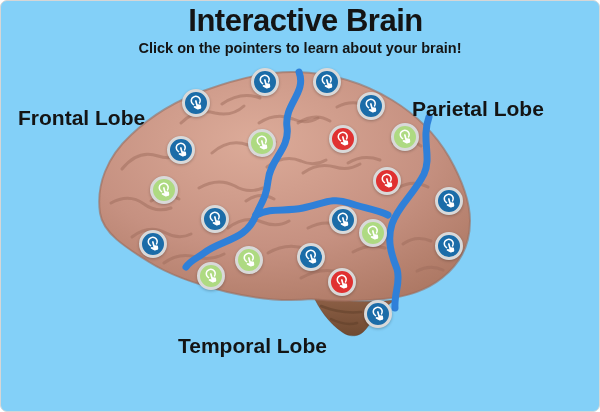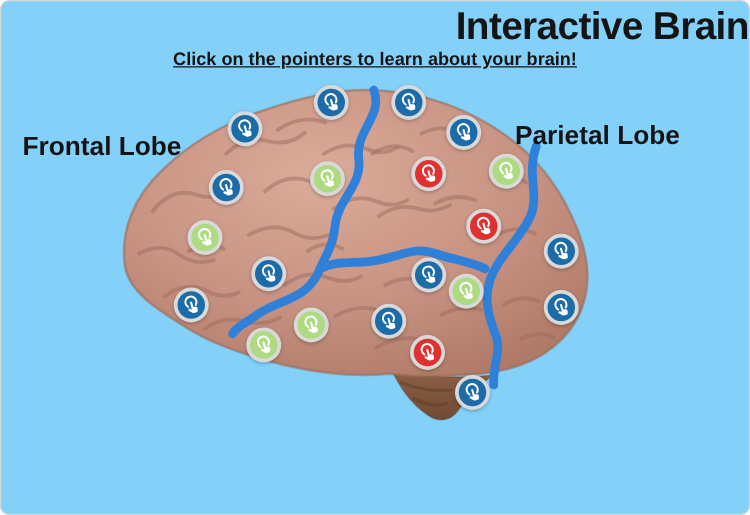--- a/index.html
+++ b/index.html
@@ -14,27 +14,25 @@
     font-family:"Liberation Sans", sans-serif;
     color:var(--ink,#141414);
   }
   .header{position:absolute;top:0;left:0;width:100%;text-align:center;z-index:5;}
   .header h1{
     margin:2px 0 0 11px;
     font-size:31px;
     font-weight:bold;
     letter-spacing:-0.5px;
     color:var(--ink,#141414);
-    text-align:right;
   }
   .header .subtitle{
     margin-top:1px;
     font-size:14.5px;
     font-weight:600;
-    text-decoration:underline;
   }
   .brain-svg{position:absolute;left:0;top:0;z-index:1;}
   .label{
     position:absolute;
     font-size:21px;
     font-weight:bold;
     line-height:1.32;
     z-index:6;
     color:var(--ink,#141414);
   }
@@ -126,20 +124,21 @@
     </g>
   </svg>
 
   <div class="header">
     <h1>Interactive Brain</h1>
     <div class="subtitle">Click on the pointers to learn about your brain!</div>
   </div>
 
   <div class="label parietal">Parietal Lobe</div>
   <div class="label frontal">Frontal Lobe</div>
+  <div class="label temporal">Temporal Lobe</div>
 
   <div class="markers-layer">
       <div class="marker" style="left: 181px; top: 88px; background: rgb(27, 108, 168);">
         <svg viewBox="0 0 24 24">
           <use href="#tap-icon"></use>
         </svg>
       </div>
       <div class="marker" style="left: 250px; top: 67px; background: rgb(27, 108, 168);">
         <svg viewBox="0 0 24 24">
           <use href="#tap-icon"></use>

